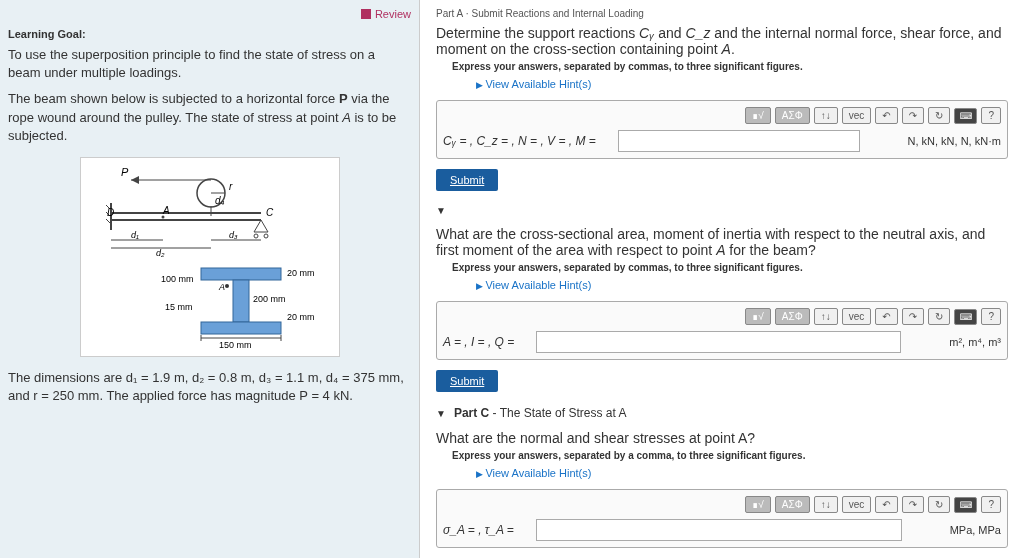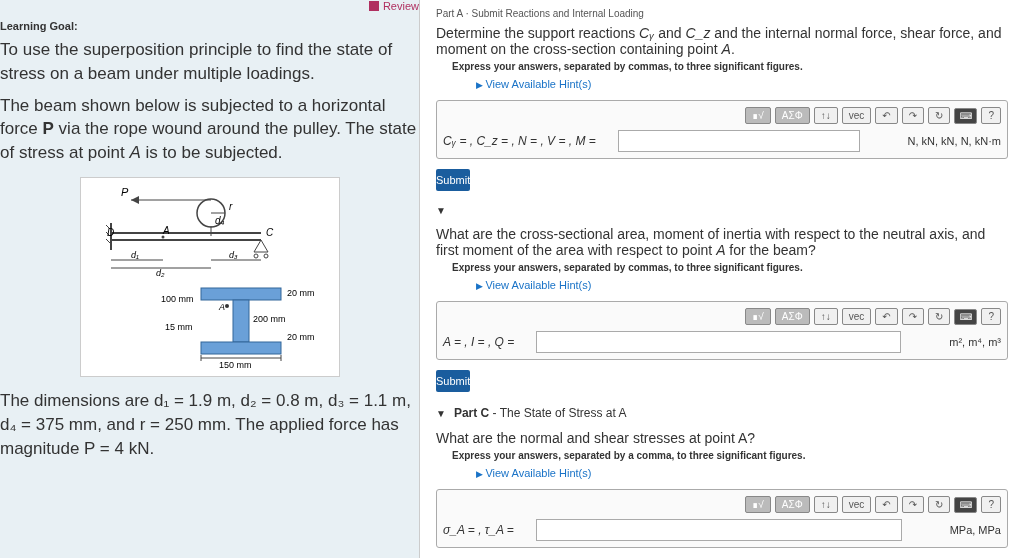--- a/index.html
+++ b/index.html
@@ -1,39 +1,39 @@
 <!DOCTYPE html>
 <html><head>
   <meta charset="utf-8">
   <style>
     * { box-sizing: border-box; margin: 0; padding: 0; }
     body { font-family: Arial, sans-serif; font-size: 11px; color: #333; display: flex; width: 1024px; height: 558px; overflow: hidden; }
-    .left-panel { width: 420px; background: #e8f0f4; padding: 0; border-right: 1px solid #ccc; }
+    .left-panel { width: 420px; background: #e8f0f4; padding: 8px; border-right: 1px solid #ccc; }
     .right-panel { flex: 1; background: #fff; padding: 8px 16px; overflow-y: auto; }
     .review { display: flex; align-items: center; justify-content: flex-end; color: #b03060; font-size: 11px; margin-bottom: 8px; }
     .review-icon { display: inline-block; width: 10px; height: 10px; background: #b03060; margin-right: 4px; }
     .learning-goal { font-weight: bold; margin-bottom: 6px; }
-    .goal-text, .beam-text, .dim-text { font-size: 17px; line-height: 1.4; margin-bottom: 8px; }
+    .goal-text, .beam-text, .dim-text { font-size: 13px; line-height: 1.4; margin-bottom: 8px; }
     .diagram-box { display: flex; justify-content: center; margin: 12px 0; }
     .diagram-svg { background: #fff; border: 1px solid #ccc; }
     .top-strip { color: #555; font-size: 10px; margin-bottom: 6px; }
     .instruction { font-size: 14px; margin-bottom: 4px; }
     .express { font-weight: bold; font-size: 10px; margin: 4px 16px 6px; }
     .hint-link { color: #1a73c7; font-size: 11px; margin-bottom: 10px; cursor: pointer; padding-left: 40px; }
     .hint-link::before { content: "▶ "; font-size: 9px; }
     .toolbar { border: 1px solid #aaa; border-radius: 3px; padding: 6px; margin-bottom: 10px; background: #fafafa; }
     .toolbar-btns { display: flex; gap: 4px; justify-content: flex-end; margin-bottom: 6px; align-items: center; }
     .tb-btn { border: 1px solid #888; background: #f0f0f0; padding: 2px 6px; font-size: 10px; cursor: pointer; border-radius: 2px; color: #555; }
     .tb-btn.grey { background: #bbb; color: #fff; }
     .tb-btn.keyboard { background: #444; color: #fff; font-size: 9px; padding: 2px 4px; }
     .answer-row { display: flex; align-items: center; gap: 22px; }
     .answer-prefix { font-style: italic; font-size: 12px; white-space: nowrap; }
     .answer-input { flex: 1; border: 1px solid #aaa; height: 22px; padding: 2px 4px; }
     .answer-units { font-size: 11px; white-space: nowrap; margin-left: 26px; }
-    .submit-btn { background: #1a5d9e; color: #fff; border: none; padding: 5px 0; font-size: 11px; cursor: pointer; border-radius: 2px; }
+    .submit-btn { background: #1a5d9e; color: #fff; border: none; padding: 5px 14px; font-size: 11px; cursor: pointer; border-radius: 2px; text-decoration: underline; }
     .part-header { display: flex; align-items: center; gap: 8px; margin: 14px 0 10px; font-size: 12px; }
     .part-caret { font-size: 10px; cursor: pointer; }
   </style>
 </head>
 <body>
 
 <div class="left-panel">
   <div class="review">
     <span class="review-icon"></span>
     <span>Review</span>

